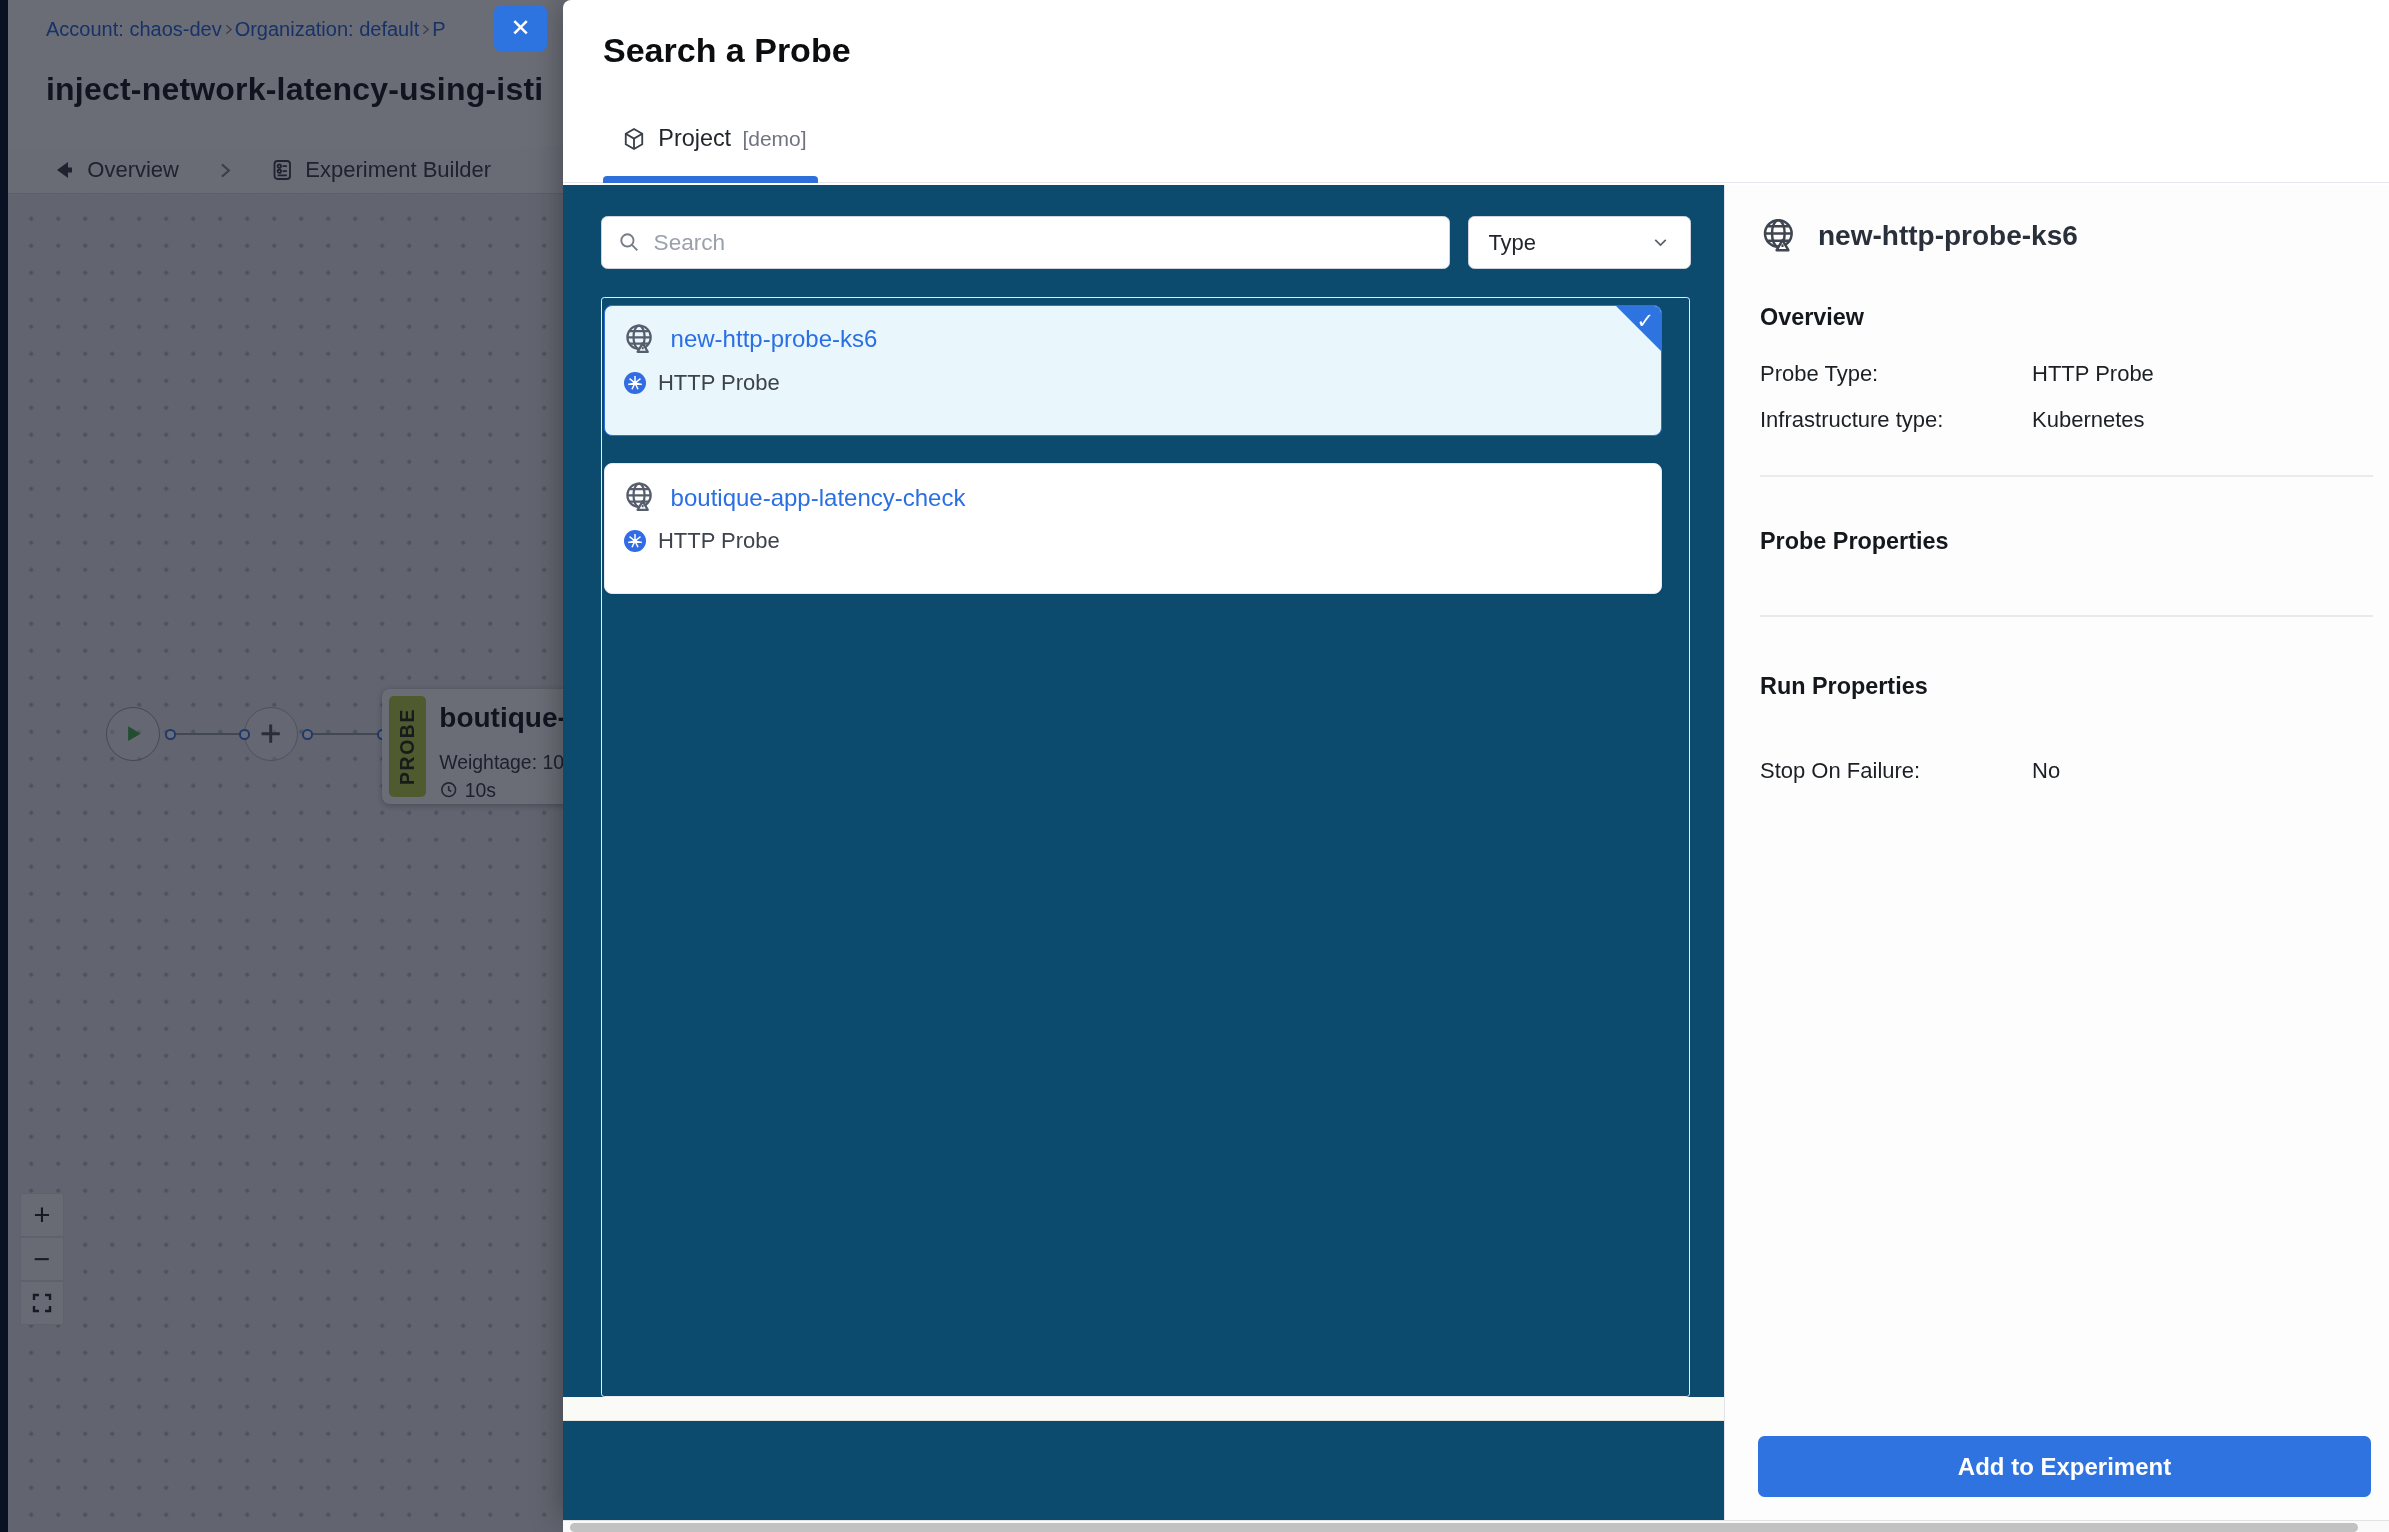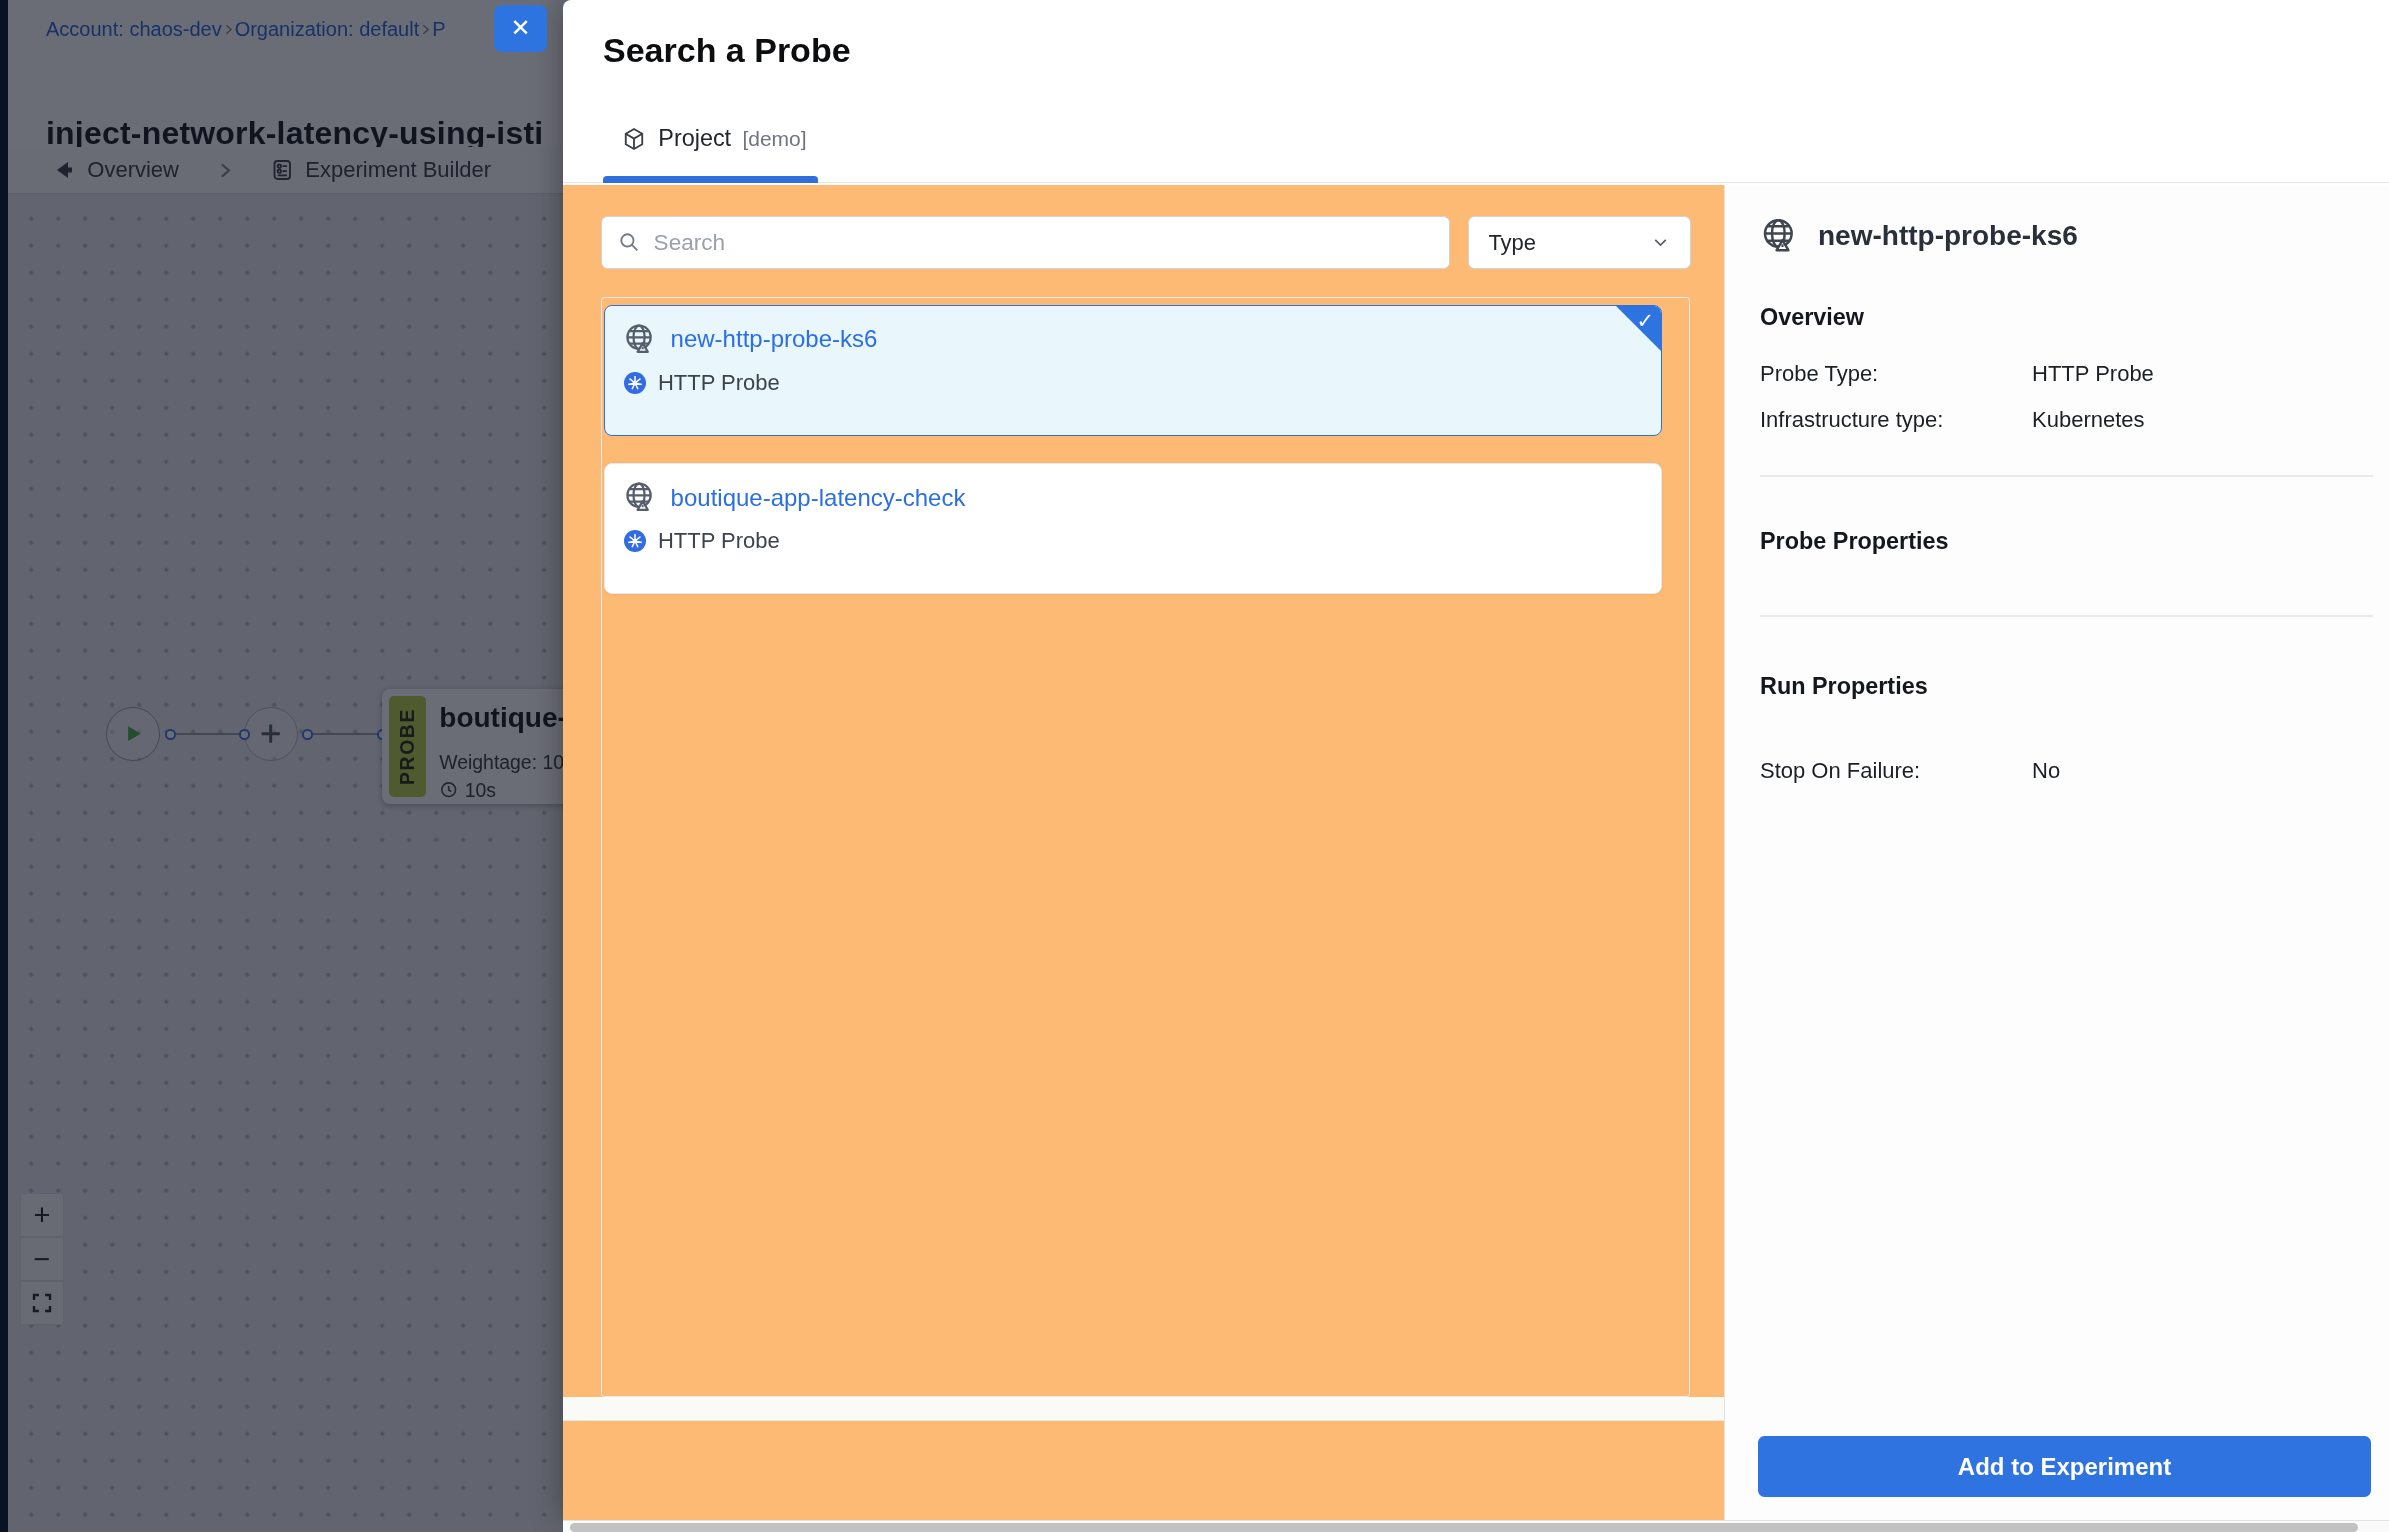--- a/index.html
+++ b/index.html
@@ -6,21 +6,21 @@
   html,body { background:#30343a; }
   body { font-family:"Liberation Sans","DejaVu Sans",sans-serif; }
   #page { position:relative; width:2389px; height:1533px; overflow:hidden; background:#eceef1; }
 
   
   .leftnav { position:absolute; left:0; top:0; width:8px; height:1533px; background:#0b1a2e; z-index:1; }
   .pg-header { position:absolute; left:8px; top:0; right:0; height:147px; background:#ffffff; z-index:1; }
   .breadcrumb { position:absolute; left:38px; top:18px; font-size:20px; display:flex; gap:0; align-items:center; }
   .crumb { color:#2b6cd9; text-decoration:none; cursor:pointer; }
   .crumb-sep { width:13px; height:13px; stroke:#868d96; stroke-width:2.5; fill:none; }
-  .pg-title { position:absolute; left:38px; top:71px; font-size:32px; font-weight:bold; color:#1d2227; letter-spacing:0.2px;margin-top:44px; }
+  .pg-title { position:absolute; left:38px; top:71px; font-size:32px; font-weight:bold; color:#1d2227; letter-spacing:0.2px; }
   .tabbar { position:absolute; left:8px; top:147px; right:0; height:47px; background:#fbfbfc; border-bottom:1.6px solid #d8dbe0; display:flex; align-items:center; padding-left:44px; gap:35px; z-index:1; }
   .ptab { display:flex; align-items:center; gap:11.3px; font-size:22px; color:#3f464e; cursor:pointer; }
   .ptab svg { width:24px; height:24px; }
   .tab-chev { width:21px; height:21px; stroke:#878d95; stroke-width:2.5; fill:none; }
 
   
   .canvas { position:absolute; left:8px; top:194px; right:0; bottom:0; z-index:1;
     background-color:#e8ebee;
     background-image:radial-gradient(#b7bbc1 1.9px, transparent 2.3px);
     background-size:27px 27px; background-position:9.7px 11.3px; }
@@ -46,21 +46,21 @@
   .close-btn { position:absolute; left:-69px; top:4.8px; width:53px; height:47px; border-radius:7.3px; background:#2e74e0; color:#ffffff; font-size:24px; font-weight:bold; display:flex; align-items:center; justify-content:center; cursor:pointer; }
   .modal-title { position:absolute; left:40px; top:31px; font-size:34px; font-weight:bold; color:#0b0d0f; }
   .modal-tabs { position:absolute; left:0; top:0; width:100%; height:183px; border-bottom:1.6px solid #e4e7ed; }
   .scope-tab { position:absolute; left:58px; top:125px; display:flex; align-items:center; gap:11.3px; cursor:pointer; }
   .scope-tab svg { width:26px; height:26px; stroke:#3a4049; }
   .scope-label { font-size:23.4px; color:#22262c; }
   .scope-id { font-size:21px; color:#6f7480; }
   .tab-underline { position:absolute; left:40px; top:176px; width:215px; height:6.5px; background:#2e6fd9; border-radius:4px 4px 0 0; }
 
   .modal-body { position:absolute; left:0; top:185px; width:1826px; height:1335px; display:flex; }
-  .list-panel { position:relative; width:1161px; height:100%; background:#fdba74; }
+  .list-panel { position:relative; width:1161px; height:100%; background:#0c4a6e; }
   .detail-panel { position:relative; flex:1; height:100%; background:#fdfdfe; border-left:1.6px solid #e2e4ea; }
 
   
   .search-box { position:absolute; left:38px; top:31px; width:849px; height:53px; background:#fff; border:0.8px solid #ced3dc; border-radius:6.5px; display:flex; align-items:center; padding:0 16px; gap:13px; }
   .search-box svg { width:22.6px; height:22.6px; stroke:#757c87; fill:none; stroke-width:2; }
   .search-box input { border:none; outline:none; flex:1; font-size:22.6px; color:#22262c; background:transparent; font-family:inherit; }
   .search-box input::placeholder { color:#9aa0ac; }
   .type-dd { position:absolute; left:905px; top:31px; width:223px; height:53px; background:#fff; border:0.8px solid #ced3dc; border-radius:6.5px; display:flex; align-items:center; justify-content:space-between; padding:0 19.4px; cursor:pointer; }
   .type-dd span { font-size:22px; color:#22262c; }
   .type-dd svg { width:21px; height:21px; stroke:#5a6069; stroke-width:2; fill:none; }

